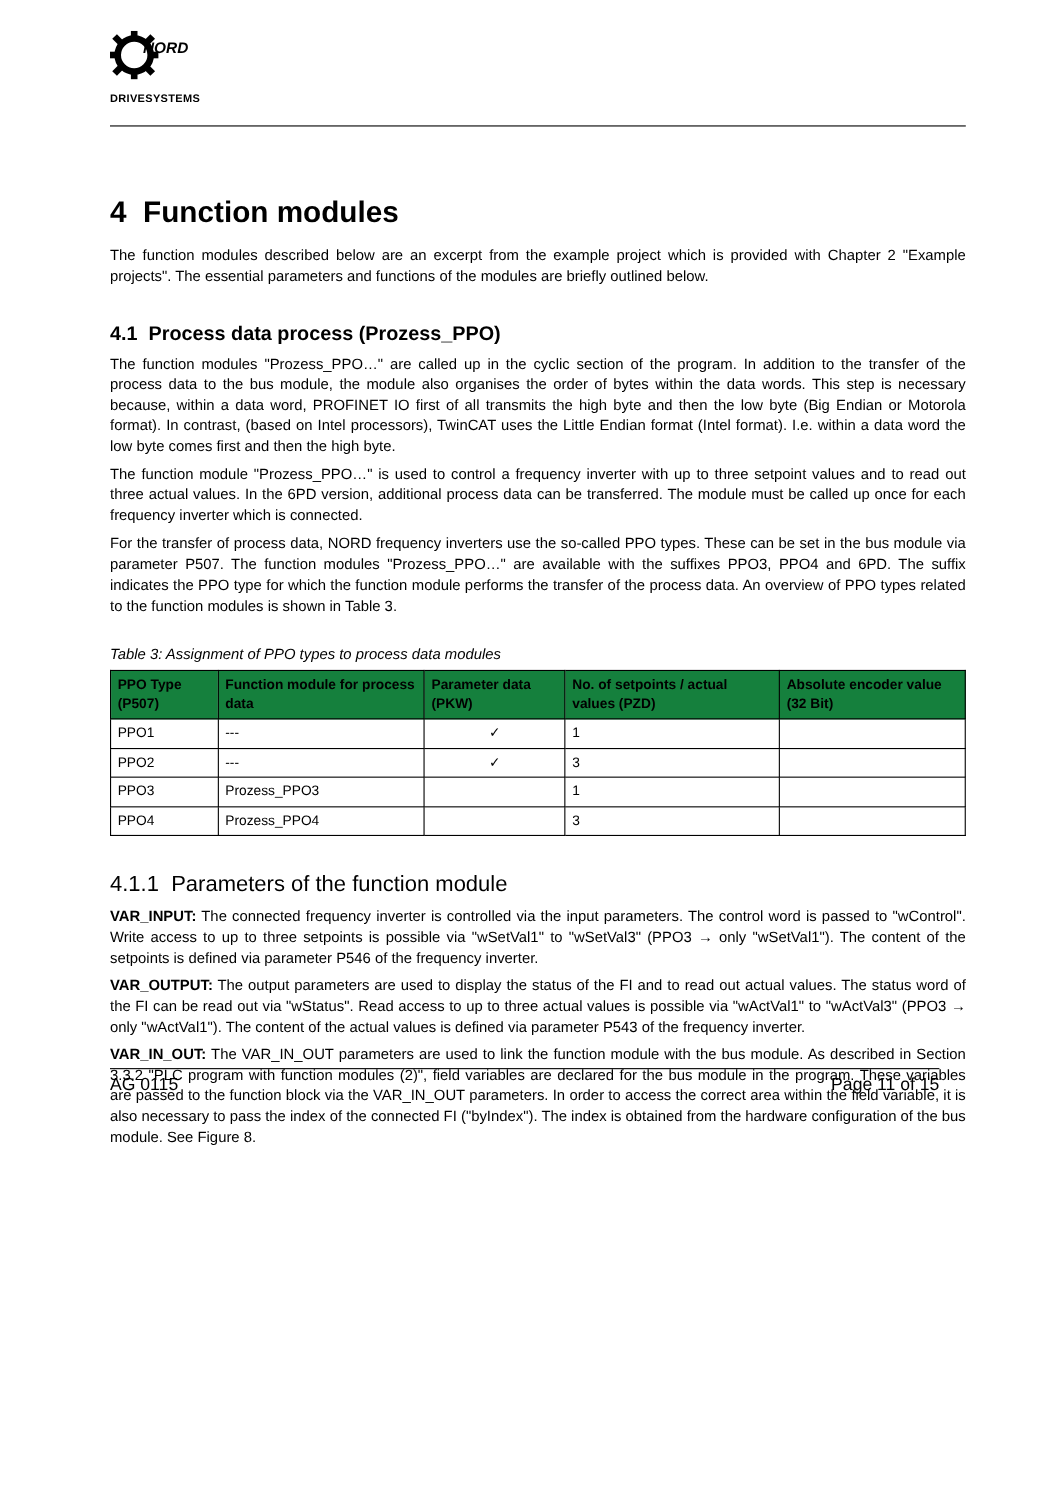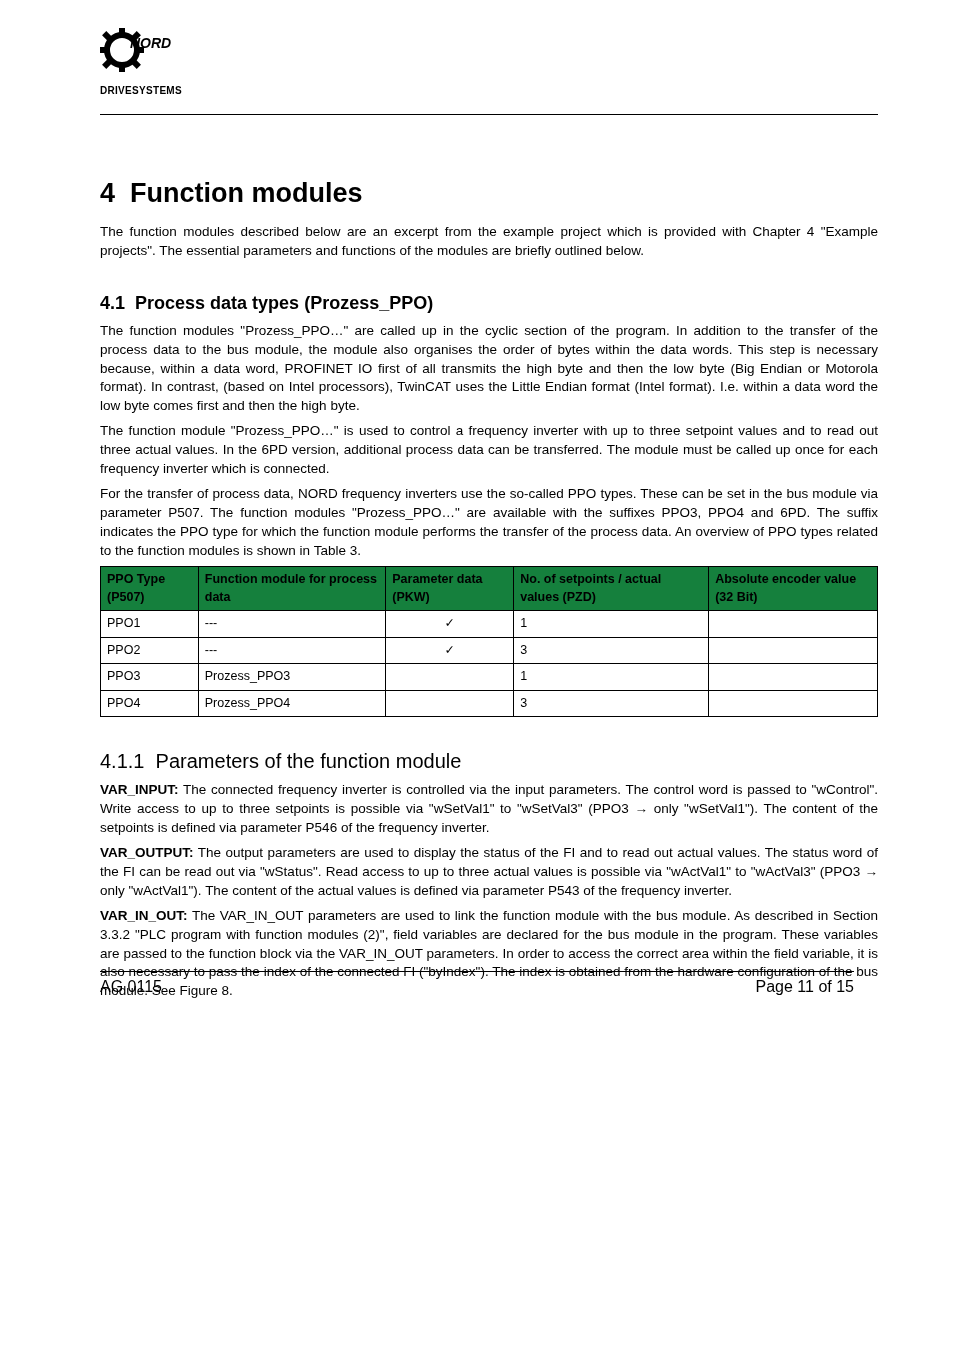--- a/index.html
+++ b/index.html
@@ -111,30 +111,31 @@
     </svg>
     <div style="font-family:Arial; font-size:10px; font-weight:bold; letter-spacing:0.3px; margin-top:-4px;">DRIVESYSTEMS</div>
   </div>
   <hr class="head-rule">
 
   <div class="body">
     <div class="h-main">
       <span>4</span>&nbsp;
       <span>Function modules</span>
     </div>
-    <p class="justify">The function modules described below are an excerpt from the example project which is provided with Chapter 4 "Example projects". The essential parameters and functions of the modules are briefly outlined below.</p>
+    <p class="justify">The function modules described below are an excerpt from the example project which is provided with Chapter 2 "Example projects". The essential parameters and functions of the modules are briefly outlined below.</p>
 
     <div class="h-sub">
       <span>4.1</span>&nbsp;
-      <span>Process data types (Prozess_PPO)</span>
+      <span>Process data process (Prozess_PPO)</span>
     </div>
     <p class="justify">The function modules "Prozess_PPO…" are called up in the cyclic section of the program. In addition to the transfer of the process data to the bus module, the module also organises the order of bytes within the data words. This step is necessary because, within a data word, PROFINET IO first of all transmits the high byte and then the low byte (Big Endian or Motorola format). In contrast, (based on Intel processors), TwinCAT uses the Little Endian format (Intel format). I.e. within a data word the low byte comes first and then the high byte.</p>
     <p class="justify">The function module "Prozess_PPO…" is used to control a frequency inverter with up to three setpoint values and to read out three actual values. In the 6PD version, additional process data can be transferred. The module must be called up once for each frequency inverter which is connected.</p>
     <p class="justify">For the transfer of process data, NORD frequency inverters use the so-called PPO types. These can be set in the bus module via parameter P507. The function modules "Prozess_PPO…" are available with the suffixes PPO3, PPO4 and 6PD. The suffix indicates the PPO type for which the function module performs the transfer of the process data. An overview of PPO types related to the function modules is shown in Table 3.</p>
 
+    <div class="table-caption">Table 3: Assignment of PPO types to process data modules</div>
 
     <table class="ppo">
       <thead>
         <tr>
           <th>PPO Type (P507)</th>
           <th>Function module for process data</th>
           <th>Parameter data (PKW)</th>
           <th>No. of setpoints / actual values (PZD)</th>
           <th>Absolute encoder value (32 Bit)</th>
         </tr>

